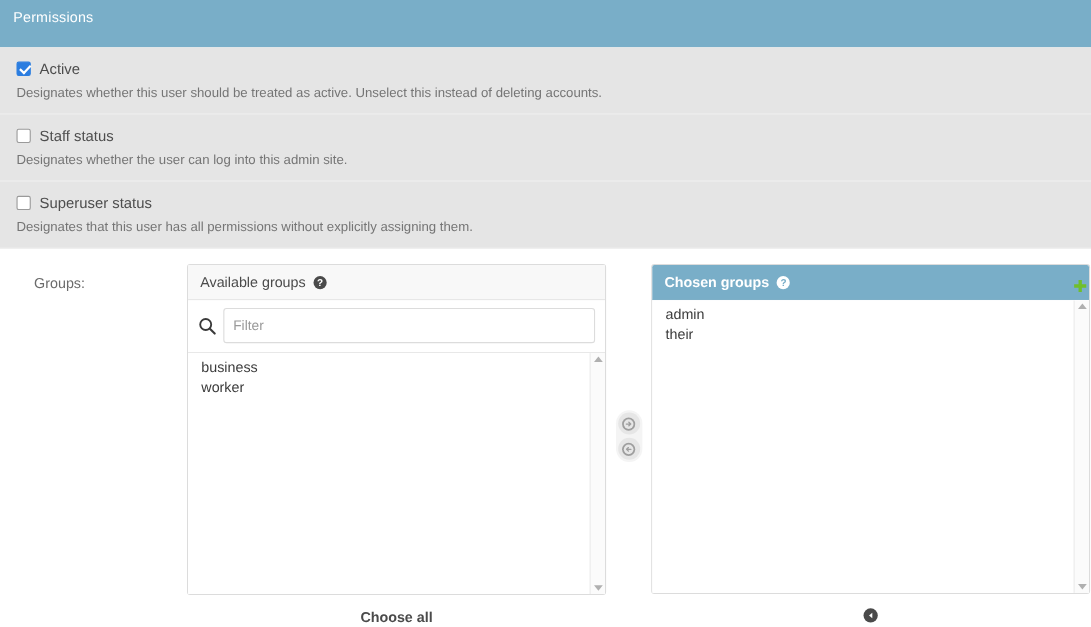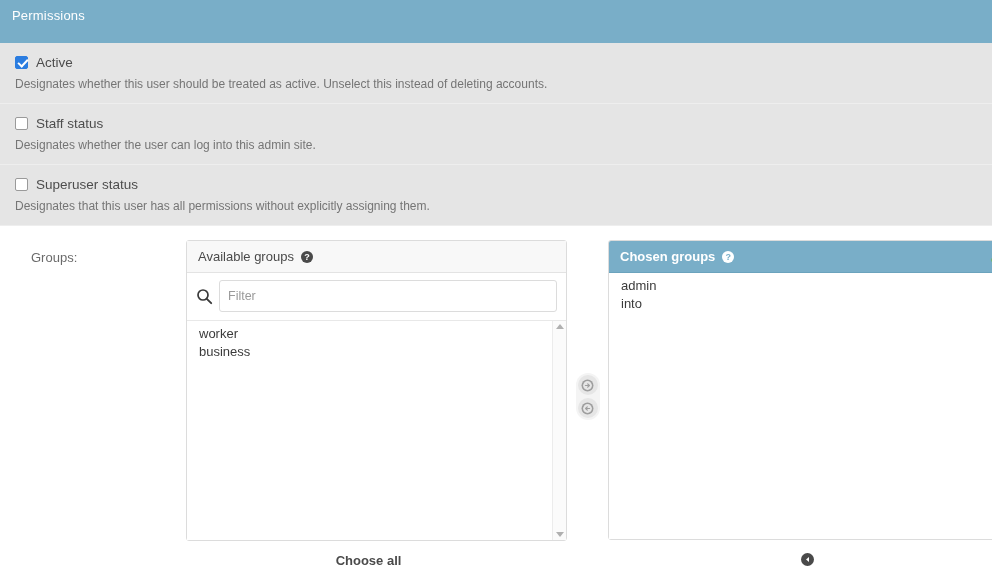--- a/index.html
+++ b/index.html
@@ -88,21 +88,21 @@
     flex: 1 1 auto;
   }
 
   
   .selector-box {
     border: 1px solid #dcdcdc;
     border-radius: 3px;
     background: #ffffff;
     position: relative;
   }
-  .box-available { width: 381px; margin-left: 16px; }
+  .box-available { width: 381px; }
   .box-chosen { width: 399px; }
 
   .box-title {
     font-size: 13px;
     padding: 8px 10px 8px 11px;
     display: flex;
     align-items: center;
     gap: 7px;
     line-height: 15px;
   }
@@ -311,22 +311,22 @@
         <div class="filter-bar">
           <svg class="search-icon" width="17" height="17" viewBox="0 0 17 17">
             <circle cx="7" cy="7" r="5" fill="none" stroke="#3a3a3a" stroke-width="1.7"></circle>
             <line x1="10.8" y1="10.8" x2="15.2" y2="15.2" stroke="#3a3a3a" stroke-width="1.9" stroke-linecap="round"></line>
           </svg>
           <input class="filter-input" type="text" placeholder="Filter" style="">
         </div>
 
         <div class="option-list list-available">
           <div class="option-inner">
+            <div class="option">business</div>
             <div class="option">worker</div>
-            <div class="option">business</div>
           </div>
           <div class="vscroll">
             <span class="tri tri-up"></span>
             <span class="tri tri-down"></span>
           </div>
         </div>
       </div>
 
       <div class="box-footer">
         <span class="action-link">
@@ -362,21 +362,21 @@
     <div>
       <div class="selector-box box-chosen">
         <div class="box-title chosen">
           <span>Chosen groups</span>
           <span class="help-icon">?</span>
         </div>
 
         <div class="option-list list-chosen">
           <div class="option-inner">
             <div class="option">admin</div>
-            <div class="option">into</div>
+            <div class="option">their</div>
           </div>
           <div class="vscroll">
             <span class="tri tri-up"></span>
             <span class="tri tri-down"></span>
           </div>
         </div>
       </div>
 
       <div class="box-footer">
         <span class="action-link">

